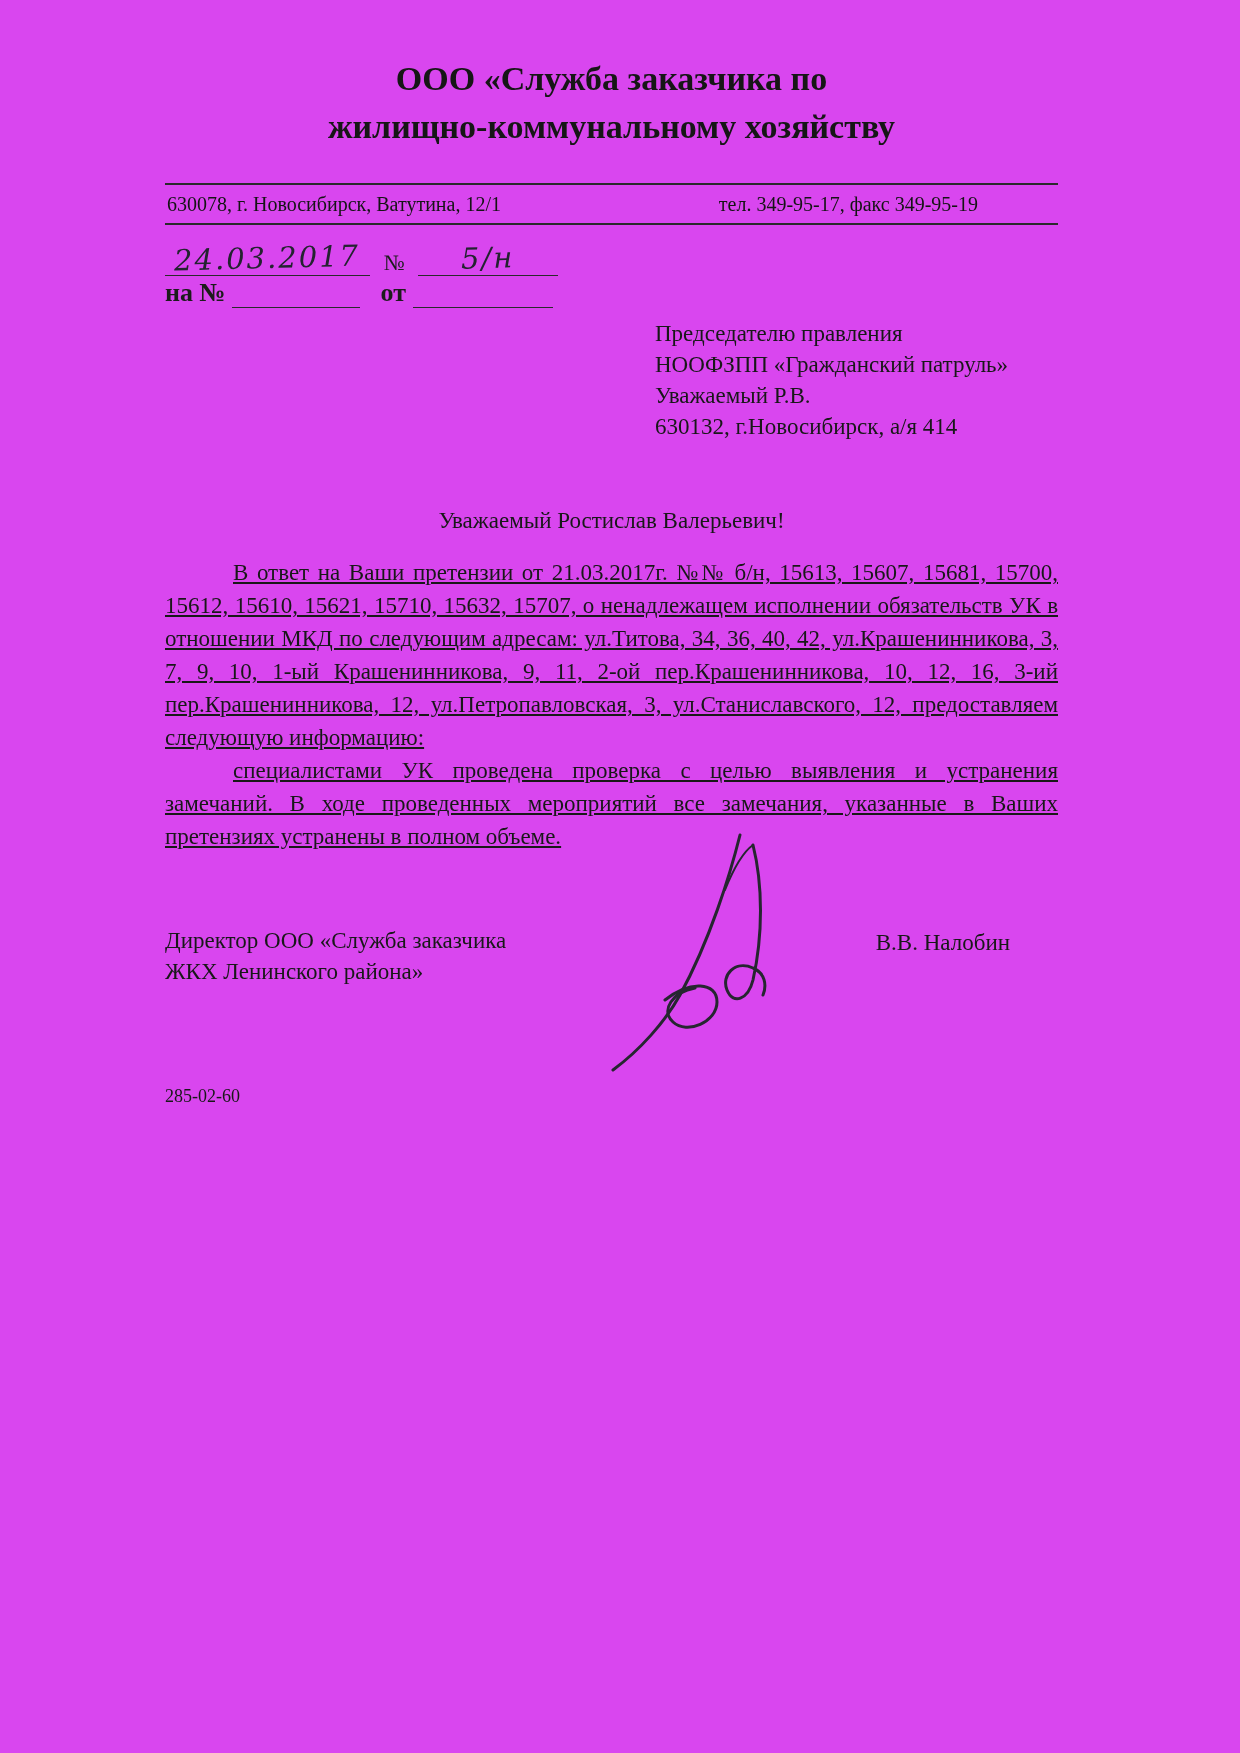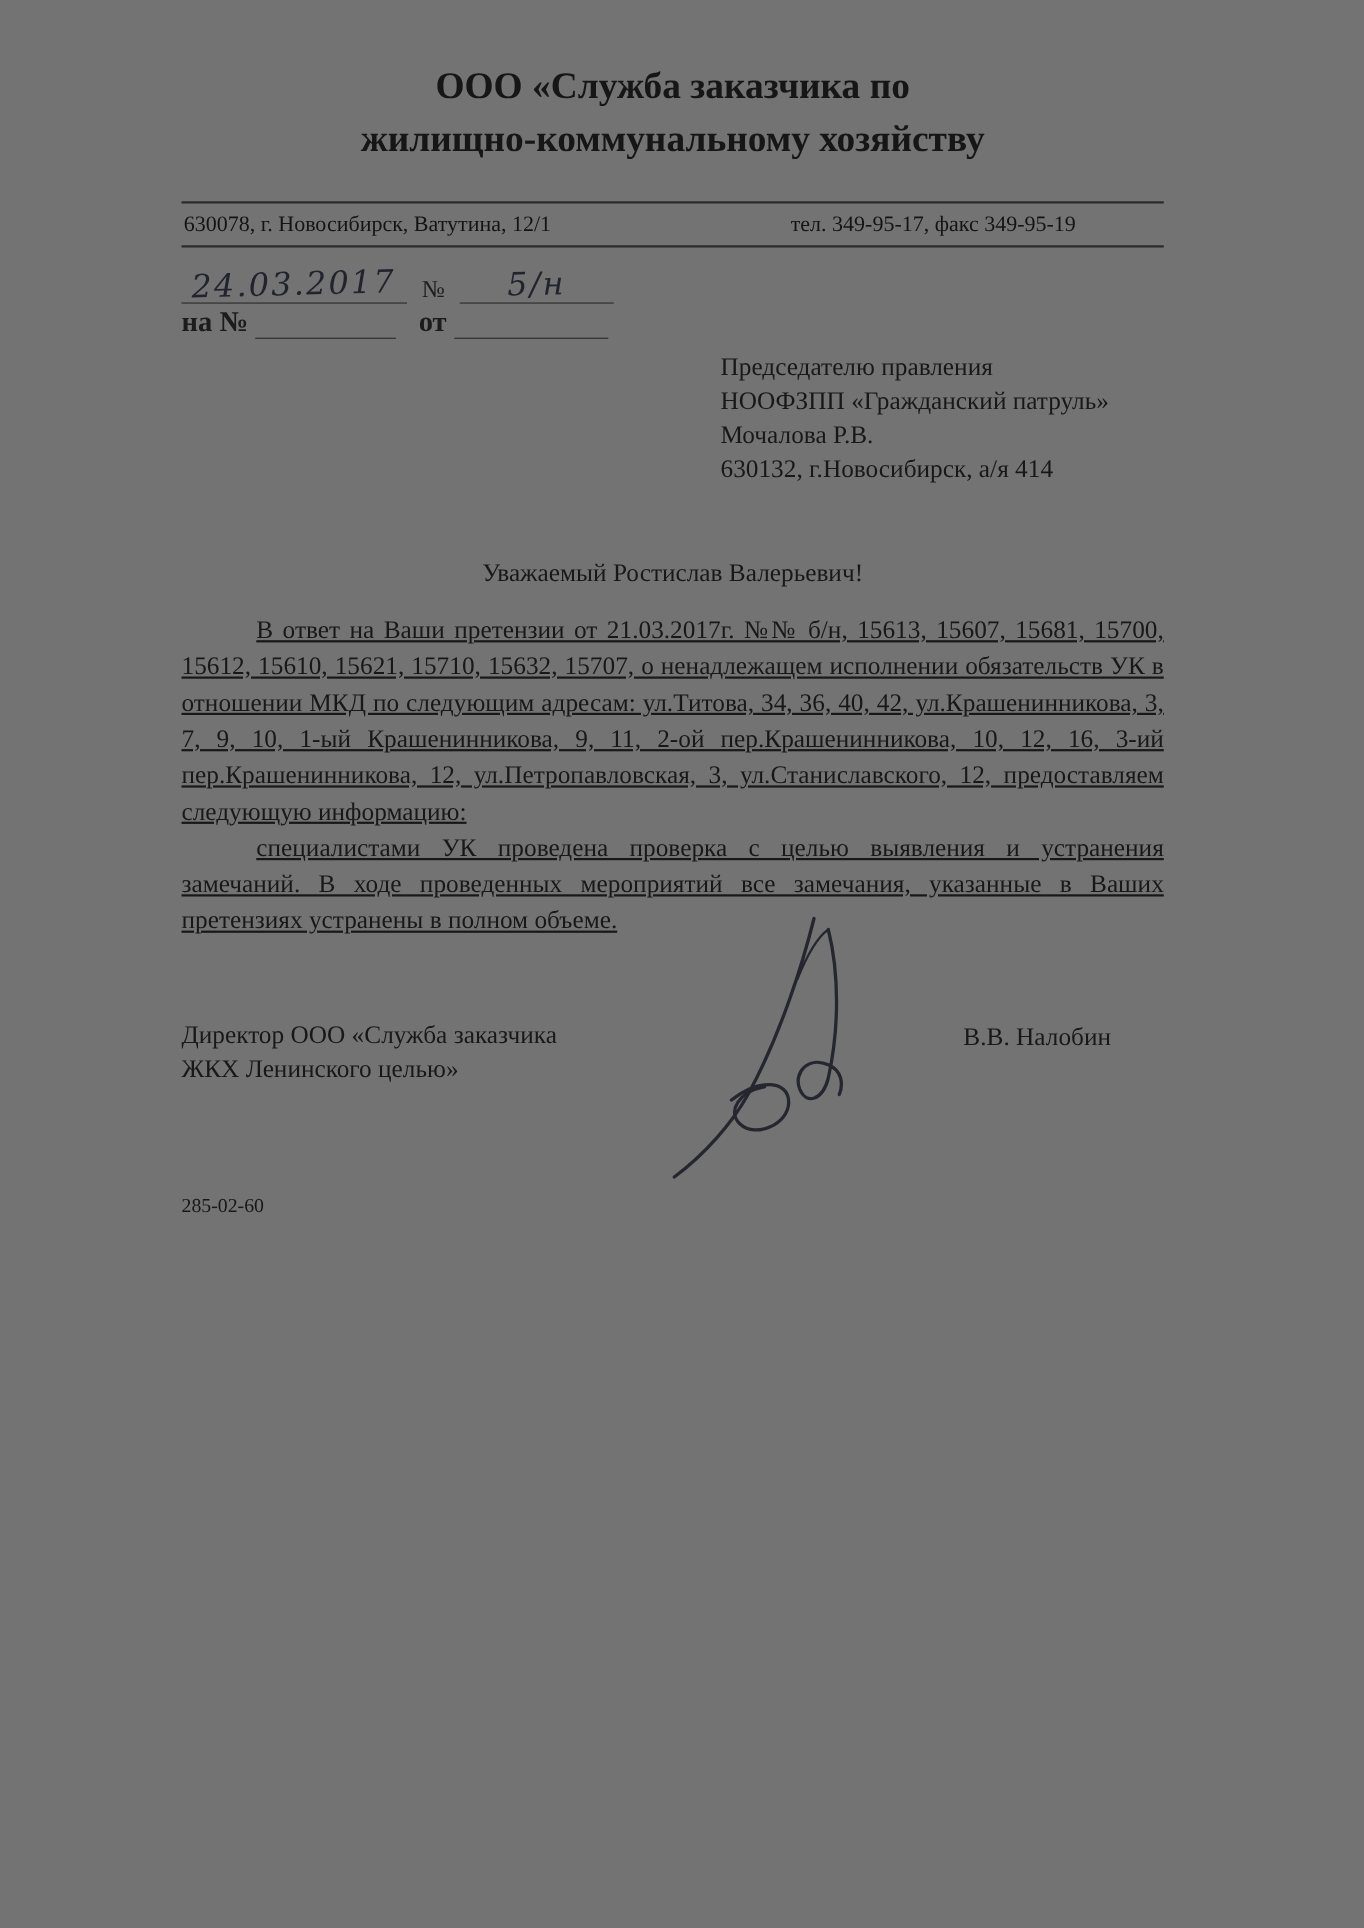--- a/index.html
+++ b/index.html
@@ -1,17 +1,17 @@
 <!DOCTYPE html>
 <html lang="ru"><head>
 <meta charset="utf-8">
 <style>
   html,body{margin:0;padding:0;background:#e8e8e8;}
   .page{
-    width:1240px;height:1753px;background:#737373;position:relative;
+    width:1240px;height:1753px;background:#d946ef;position:relative;
     margin:0 auto;color:#1c1c1c;
     font-family:"Liberation Serif","DejaVu Serif",serif;
     box-sizing:border-box;overflow:hidden;
   }
   .content{padding:55px 182px 0 165px;box-sizing:border-box;}
 
   
   .letterhead{ text-align:center; font-weight:bold; font-size:34px; line-height:48px; color:#161616;}
 
   
@@ -84,35 +84,35 @@
         <span>на №</span>
         <span class="blank" style="width:128px;"></span>
         <span style="margin-left:14px;">от</span>
         <span class="blank" style="width:140px;"></span>
       </div>
     </div>
 
     <div class="recipient">
       <div>Председателю правления</div>
       <div>НООФЗПП «Гражданский патруль»</div>
-      <div>Мочалова Р.В.</div>
+      <div>Уважаемый Р.В.</div>
       <div>630132, г.Новосибирск, а/я 414</div>
     </div>
 
     <div class="salutation">Уважаемый Ростислав Валерьевич!</div>
 
     <div class="body-text">
       <p>В ответ на Ваши претензии от 21.03.2017г. №№ б/н, 15613, 15607, 15681, 15700, 15612, 15610, 15621, 15710, 15632, 15707,  о ненадлежащем исполнении обязательств УК в отношении МКД по следующим адресам: ул.Титова, 34, 36, 40, 42,  ул.Крашенинникова, 3, 7, 9, 10, 1-ый Крашенинникова, 9, 11, 2-ой пер.Крашенинникова, 10, 12, 16, 3-ий пер.Крашенинникова, 12, ул.Петропавловская, 3, ул.Станиславского, 12,  предоставляем следующую информацию:</p>
       <p>специалистами УК проведена проверка с целью выявления и устранения замечаний. В ходе проведенных мероприятий все замечания, указанные в Ваших претензиях устранены в полном объеме.</p>
     </div>
 
     <div class="sig-row">
       <div style="max-width:430px;">
         <div>Директор ООО «Служба заказчика</div>
-        <div>ЖКХ Ленинского целью»</div>
+        <div>ЖКХ Ленинского района»</div>
       </div>
       <svg class="sig-svg" viewBox="0 0 190 250" aria-hidden="true">
         <g fill="none" stroke="#262630" stroke-width="3" stroke-linecap="round">
           <path d="M 135 5 C 125 45, 105 110, 75 165 C 60 192, 35 220, 8 240"></path>
           <path d="M 60 170 C 85 150, 112 152, 112 172 C 112 192, 82 205, 68 192 C 55 180, 68 162, 90 158"></path>
           <path d="M 148 15 C 158 55, 158 105, 148 150 C 143 170, 128 175, 122 160 C 116 145, 130 130, 148 138 C 160 143, 162 155, 158 165"></path>
           <path d="M 120 60 C 128 40, 138 22, 148 15" stroke-width="2"></path>
         </g>
       </svg>
       <div class="sig-name">В.В. Налобин</div>

